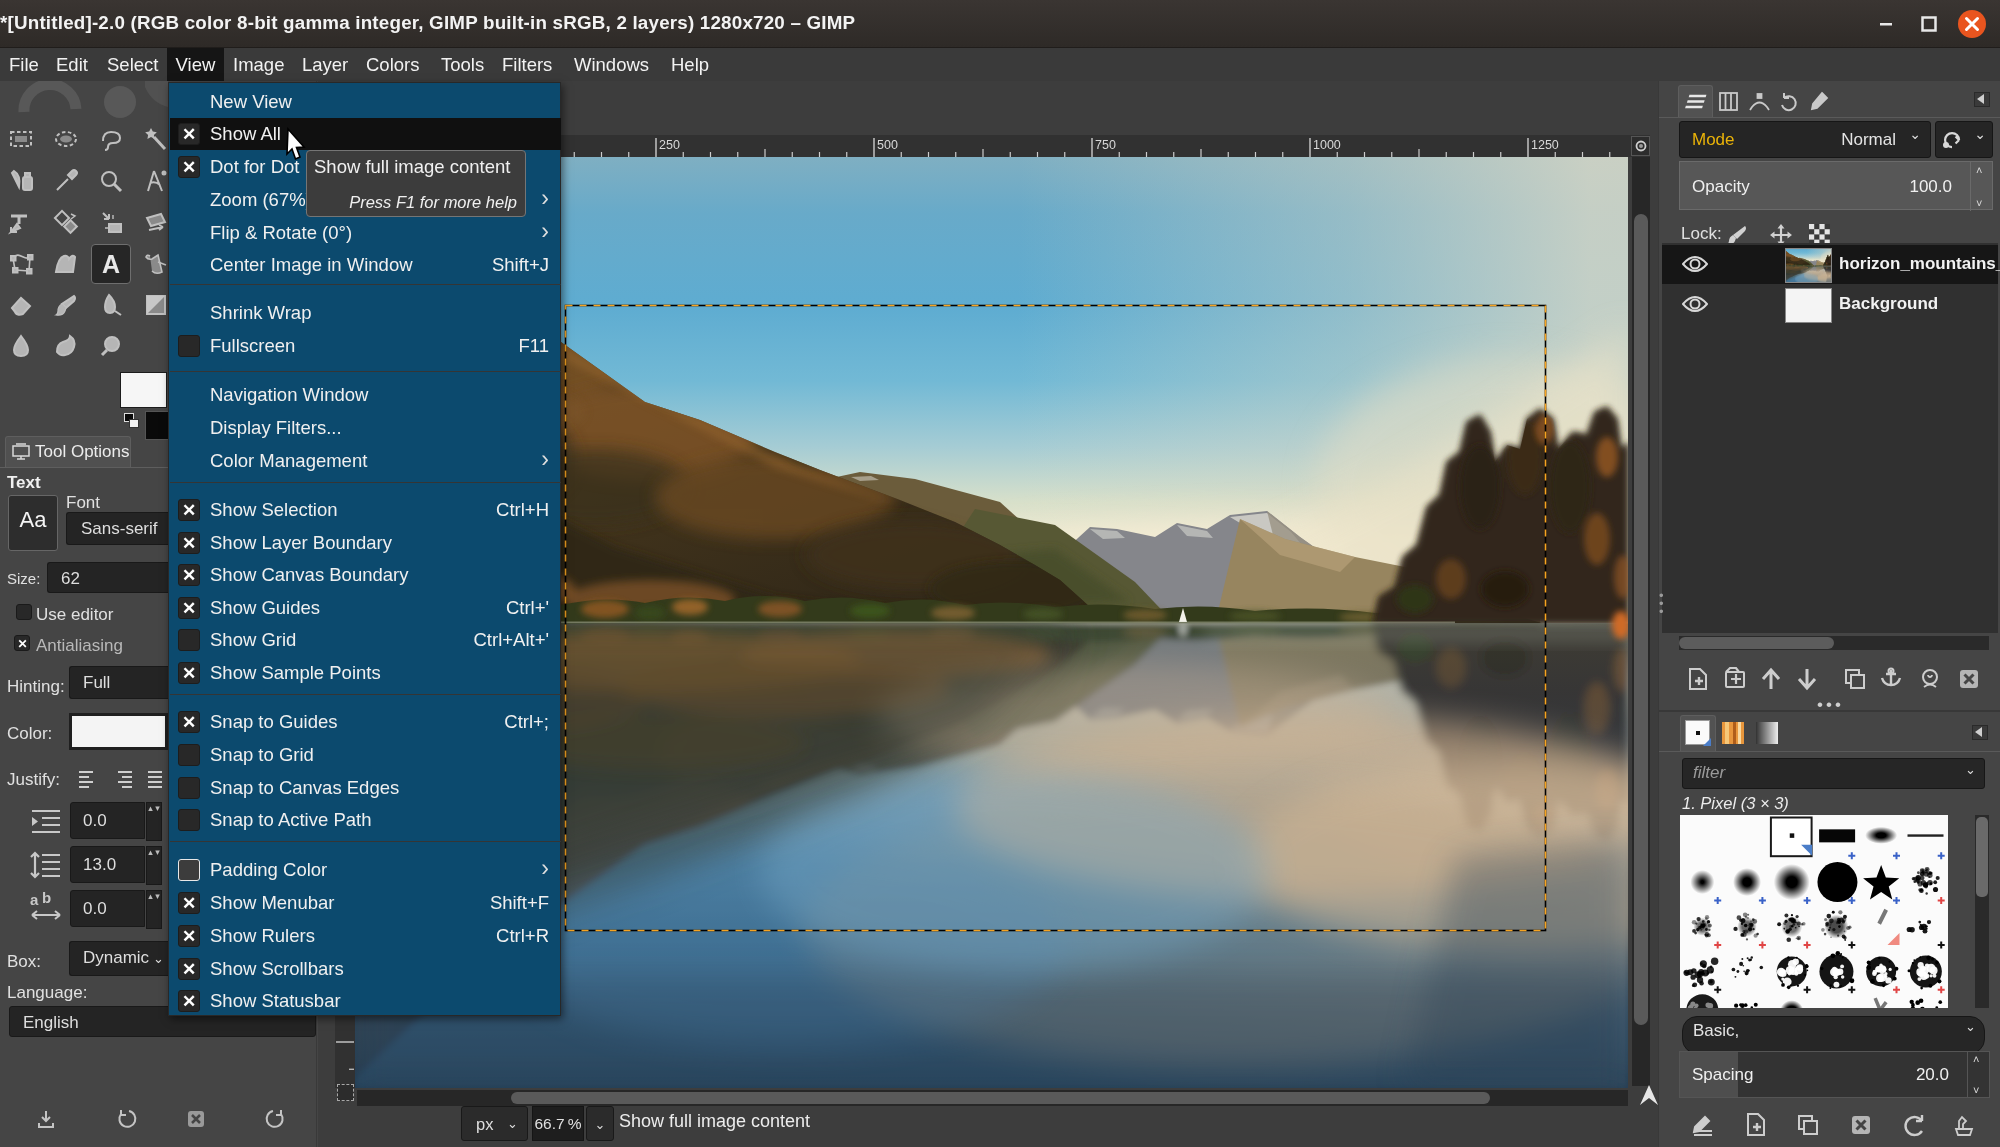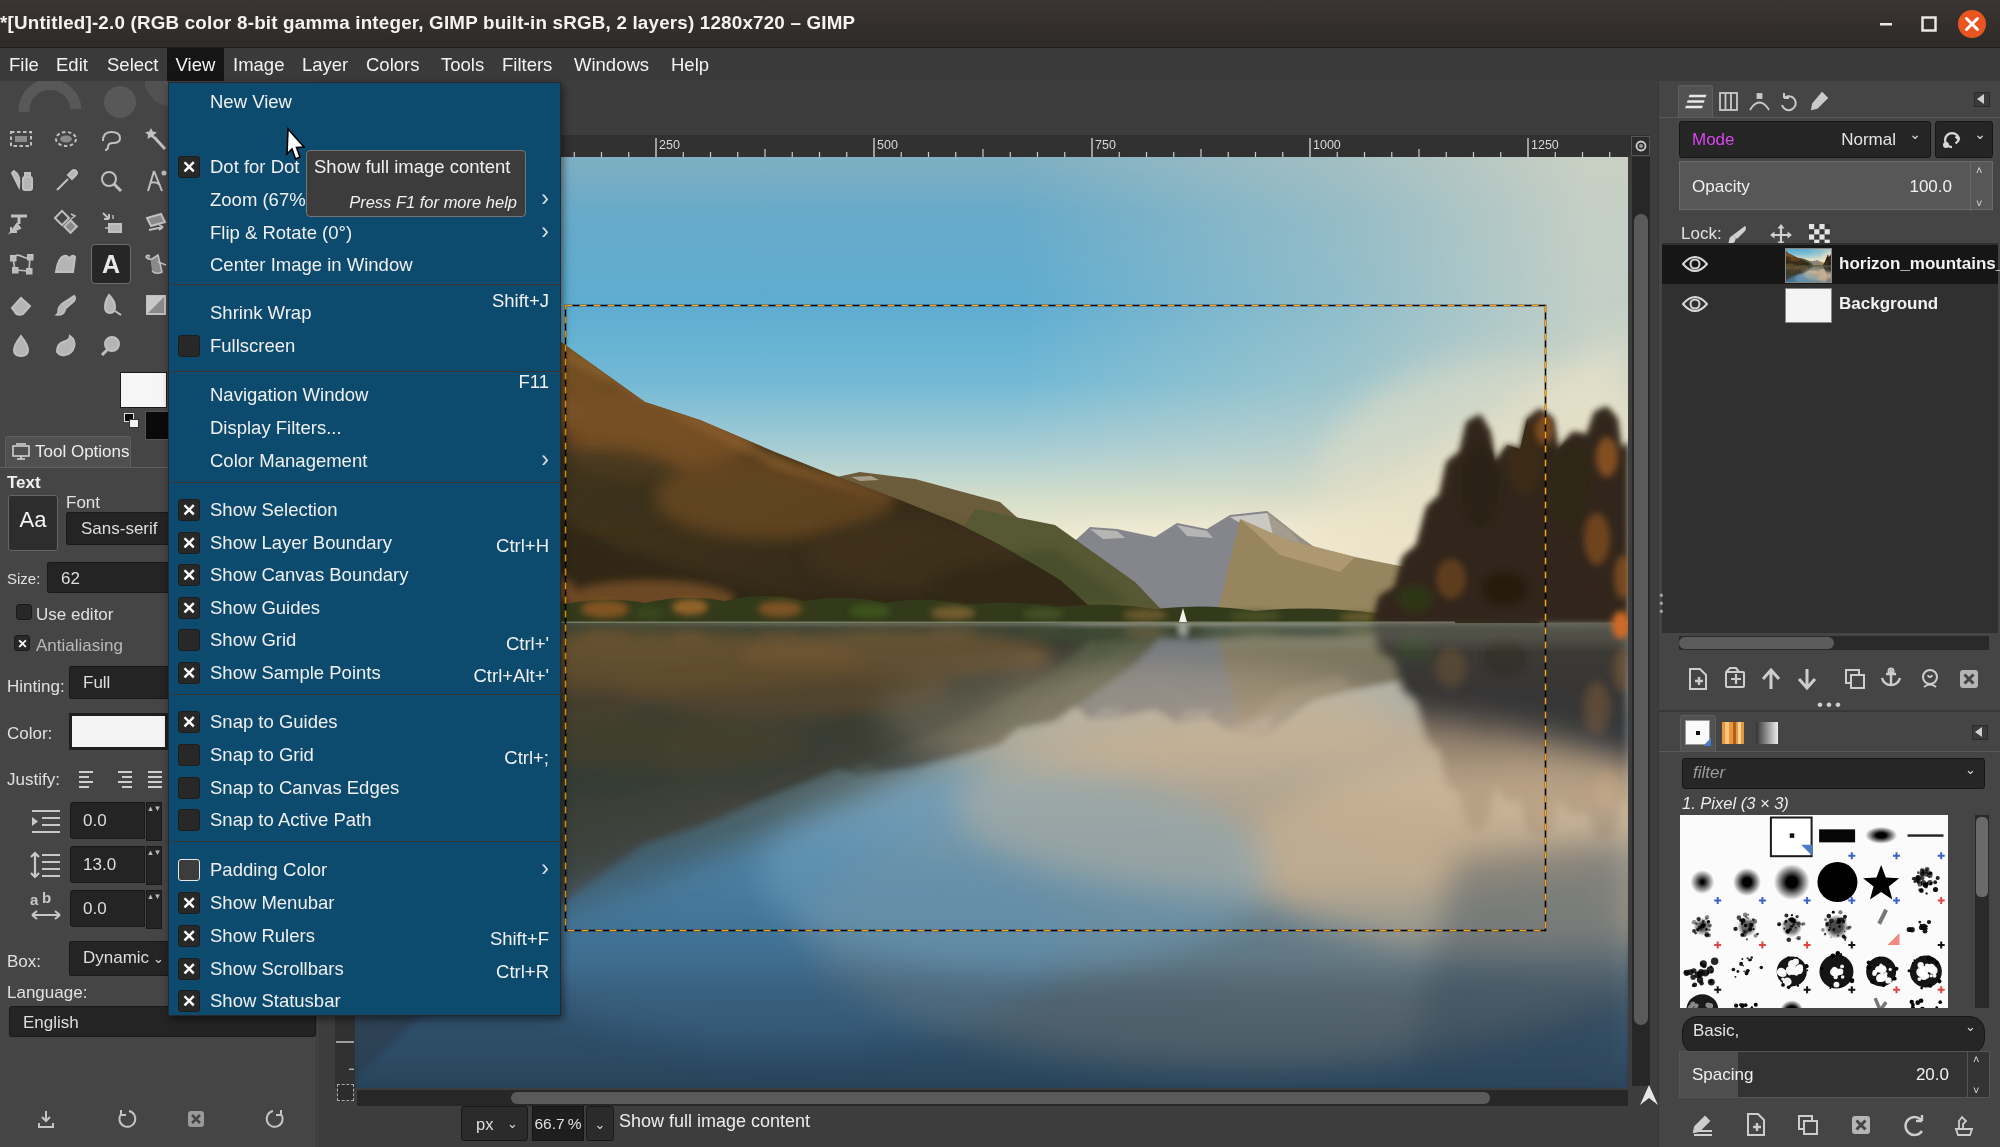--- a/index.html
+++ b/index.html
@@ -68,21 +68,21 @@
 }
 
 #viewmenu {
   position:absolute; left:168px; top:82px; width:393px; height:934px;
   background:#0c4a6e; border:1px solid #282828;
   box-shadow:2px 3px 8px rgba(0,0,0,0.5);
   font-size:18.5px; color:#f0f0f0;
 }
 .mrow { position:absolute; left:1px; width:391px; height:32px; line-height:32px; }
 .mrow .lbl { position:absolute; left:40px; }
-.mrow .accel { position:absolute; right:12px;margin-top:36px; }
+.mrow .accel { position:absolute; right:12px; }
 .mrow .sub { position:absolute; right:12px; top:-2px; font-size:23px; color:#dedede; }
 .mrow.hl { background:#101010; }
 .msep { position:absolute; left:1px; width:391px; height:1px; background:#353535; }
 .chk {
   position:absolute; left:8px; top:5px; width:22px; height:22px;
   background:#282828; border:1px solid #1d1d1d; border-radius:3px;
 }
 .chk.on::after {
   content:"✕"; position:absolute; left:0; top:0; width:20px; height:20px;
   color:#fff; font-size:17px; font-weight:bold; line-height:21px; text-align:center;
@@ -626,21 +626,21 @@
       <path d="M6 8 a7 7 0 1 1 -2 7 M6 8 v-5 M6 8 h5"></path>
     </svg>
     <svg class="abs" style="left:149px;top:9px;width:23px;height:23px" viewBox="0 0 23 23" stroke="#c9c9c9" stroke-width="1.8" fill="none">
       <path d="M14 3 L19 8 L9 18 L4 19 L5 14 Z" fill="#c9c9c9"></path>
     </svg>
     <div class="abs" style="left:315px;top:11px;width:16px;height:15px;background:#3a3a3a;border:1px solid #2a2a2a"></div>
     <div class="abs" style="left:318px;top:13px;width:0;height:0;border-right:7px solid #cfcfcf;border-top:5px solid transparent;border-bottom:5px solid transparent"></div>
     <div class="abs" style="left:0;top:36px;width:342px;height:1px;background:#5a5a5a"></div>
 
     <div class="abs" style="left:20px;top:40px;width:252px;height:37px;background:#252525;border:1px solid #161616;border-radius:3px">
-      <span style="position:absolute;left:12px;top:8px;font-size:17px;color:#d946ef">Mode</span>
+      <span style="position:absolute;left:12px;top:8px;font-size:17px;color:#eab308">Mode</span>
       <span style="position:absolute;right:34px;top:8px;font-size:17px;color:#e4e4e4">Normal</span>
       <span style="position:absolute;right:9px;top:4px;font-size:14px;color:#ddd">⌄</span>
     </div>
     <div class="abs" style="left:276px;top:40px;width:58px;height:37px;background:#252525;border:1px solid #161616;border-radius:3px">
       <svg style="position:absolute;left:5px;top:7px;width:22px;height:22px" viewBox="0 0 22 22" fill="none" stroke="#d8d8d8" stroke-width="2.2">
         <path d="M6 16 A7 7 0 1 1 16 16 M16 16 v-5 M16 16 h-5" transform="rotate(-45 11 11)"></path>
         <circle cx="5" cy="16" r="3" fill="#d8d8d8" stroke="none"></circle>
       </svg>
       <span style="position:absolute;right:6px;top:4px;font-size:14px;color:#ddd">⌄</span>
     </div>
@@ -1208,20 +1208,24 @@
       <g transform="translate(281,18)">
           <path d="M-8 4 h16 l-2 6 h-12 Z M-5 4 v-8 l3 -4 l4 4 l-3 3 v5" stroke-width="1.8"></path>
         </g>
     </svg>
   </div>
 
   <div id="viewmenu">
     <div class="mrow" style="top:3px">
         <span class="lbl">New View</span>
       </div>
+    <div class="mrow hl" style="top:35px">
+        <span class="chk on"></span>
+        <span class="lbl">Show All</span>
+      </div>
     <div class="mrow" style="top:68px">
         <span class="chk on"></span>
         <span class="lbl">Dot for Dot</span>
       </div>
     <div class="mrow" style="top:101px">
         <span class="lbl">Zoom (67%)</span>
         <span class="sub">›</span>
       </div>
     <div class="mrow" style="top:134px">
         <span class="lbl">Flip &amp; Rotate (0°)</span>

